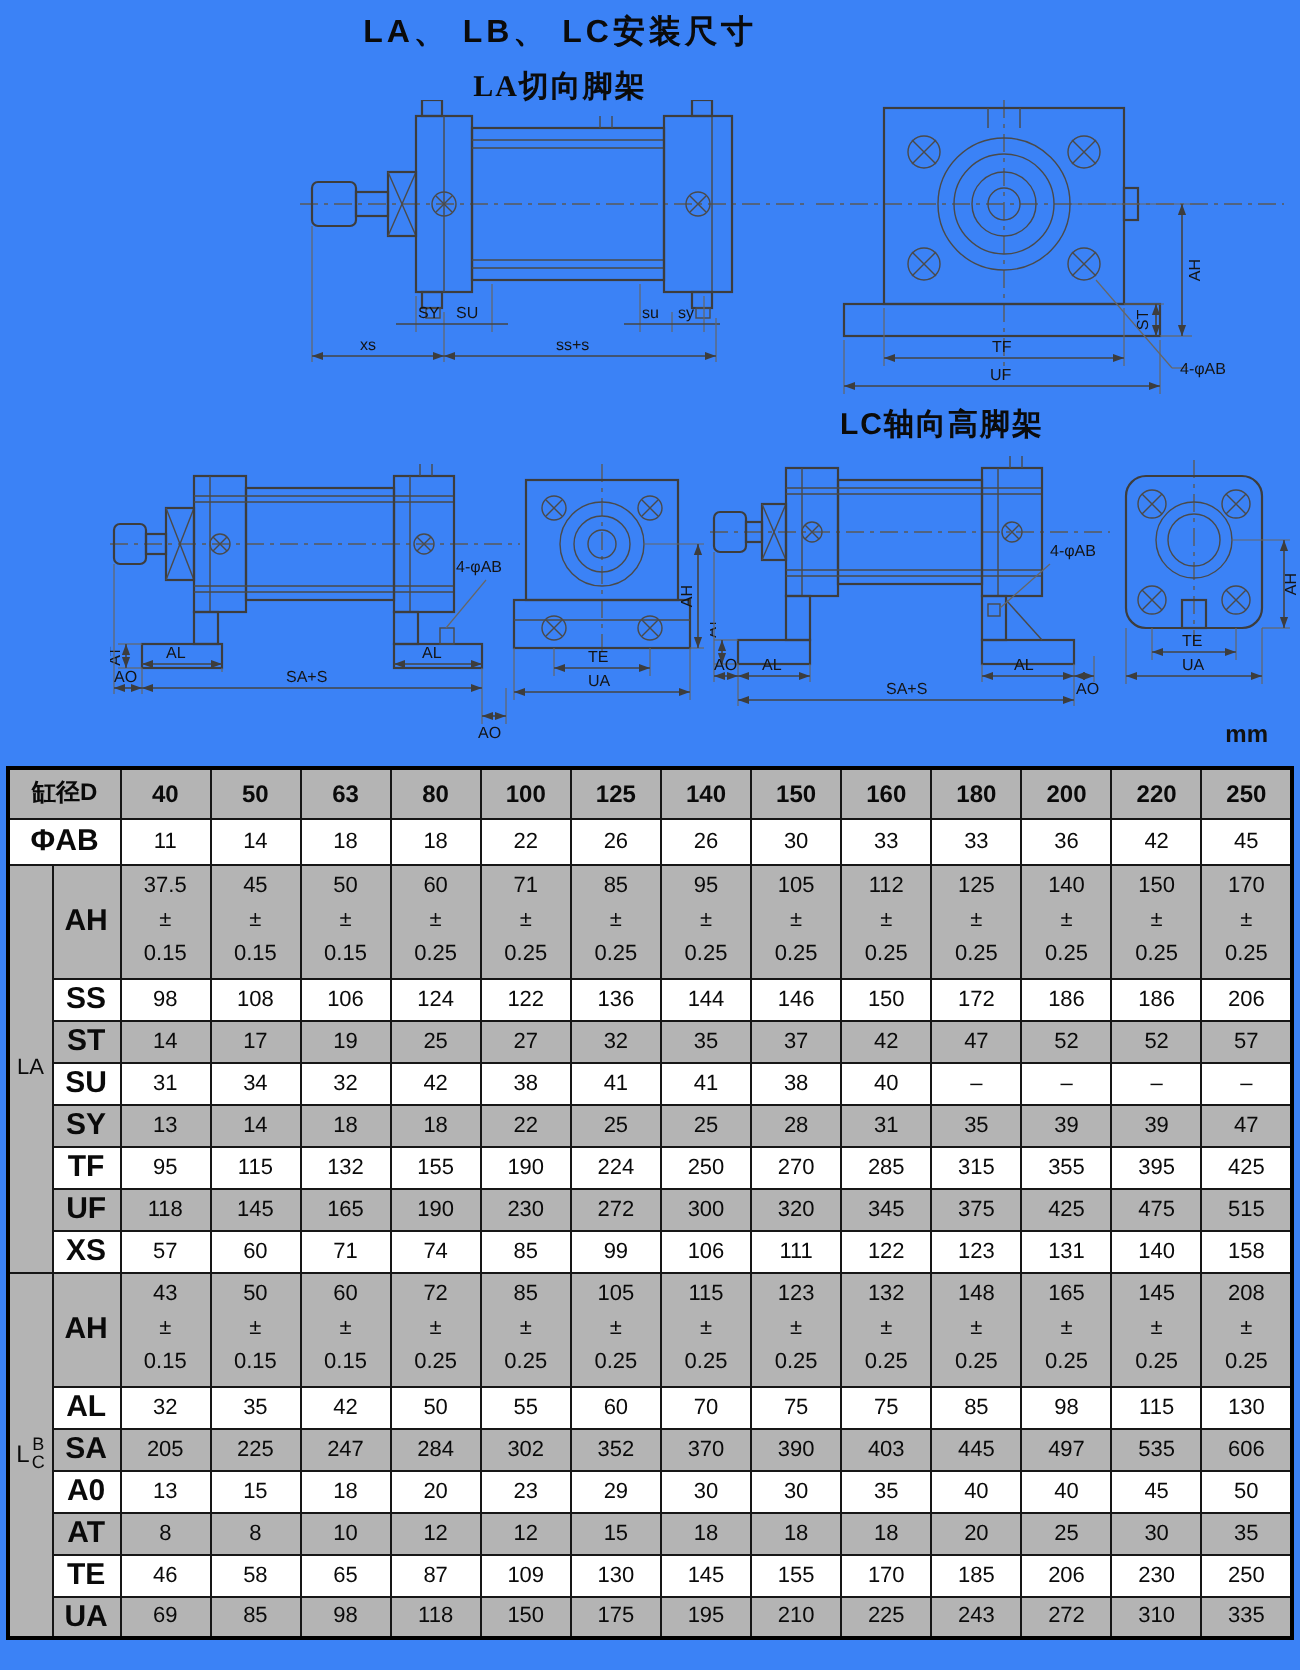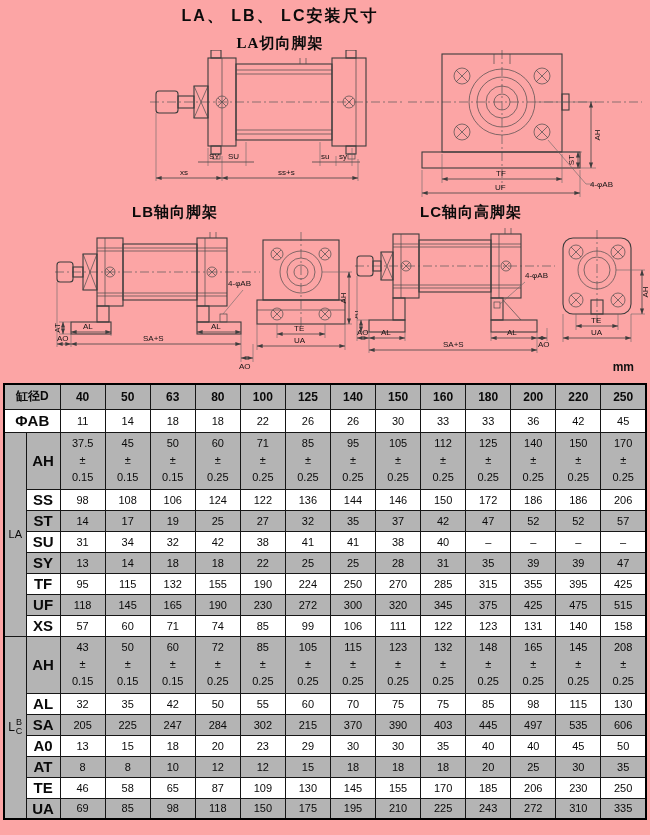--- a/index.html
+++ b/index.html
@@ -1,19 +1,19 @@
 <!DOCTYPE html>
 <html><head>
 <meta charset="utf-8">
 <style>
   * { margin:0; padding:0; box-sizing:border-box; }
   html,body { background:#ffffff; }
   #page {
     position:relative; width:650px; height:835px; margin:0 auto;
-    background:#fca5a5; overflow:hidden;
+    background:#3b82f6; overflow:hidden;
     font-family:"Liberation Sans", sans-serif; color:#111;
   }
   .abs { position:absolute; }
   .page-title { top:6px; left:0; width:560px; text-align:center;
     font-size:16px; font-weight:bold; letter-spacing:2px; color:#0b0b0b; }
   .sub-title { font-size:15px; font-weight:bold; letter-spacing:1px; color:#0b0b0b; }
   .la-sub { top:34px; left:100px; width:360px; text-align:center;font-family:Liberation Serif, serif; }
   .lb-sub { top:203px; left:60px; width:230px; text-align:center; }
   .lc-sub { top:203px; left:420px; width:230px; }
   .unit-label { top:360px; right:16px; font-size:12px; font-weight:bold; }
@@ -158,21 +158,20 @@
     <line class="dim" x1="441" y1="52" x2="441" y2="118" marker-start="url(#ar1)" marker-end="url(#ar1)"></line>
     <text class="dlab" transform="rotate(-90 450 85)" x="450" y="85" text-anchor="middle">AH</text>
     <line class="ext" x1="412" y1="102" x2="432" y2="102"></line>
     <line class="dim" x1="428" y1="102" x2="428" y2="118" marker-start="url(#ar1)" marker-end="url(#ar1)"></line>
     <text class="dlab" transform="rotate(-90 424 110)" x="424" y="110" text-anchor="middle">ST</text>
     <line class="ext" x1="398" y1="90" x2="436" y2="134"></line>
       <line class="ext" x1="436" y1="134" x2="444" y2="134"></line>
     <text class="dlab" x="440" y="137">4-φAB</text>
   </svg>
 
-  <div class="abs sub-title lb-sub">LB轴向脚架</div>
   <div class="abs sub-title lc-sub">LC轴向高脚架</div>
 
   <svg class="abs" style="left:55px; top:226px;" width="300" height="150" viewBox="0 0 300 150">
     <defs>
       <marker id="ar2" markerWidth="8" markerHeight="8" refX="7" refY="4" orient="auto-start-reverse">
         <path d="M0,1.4 L7,4 L0,6.6 z" fill="#3d3d3d"></path>
       </marker>
     </defs>
     <line class="cl" x1="0" y1="46" x2="205" y2="46"></line>
     <rect class="ol" x="2" y="36" width="16" height="20" rx="3"></rect>
@@ -700,21 +699,21 @@
           <td>115</td>
           <td>130</td>
         </tr>
         <tr class="shaded r-std">
           <td class="lbl">SA</td>
           <td>205</td>
           <td>225</td>
           <td>247</td>
           <td>284</td>
           <td>302</td>
-          <td>215</td>
+          <td>352</td>
           <td>370</td>
           <td>390</td>
           <td>403</td>
           <td>445</td>
           <td>497</td>
           <td>535</td>
           <td>606</td>
         </tr>
         <tr class="r-std">
           <td class="lbl">A0</td>

